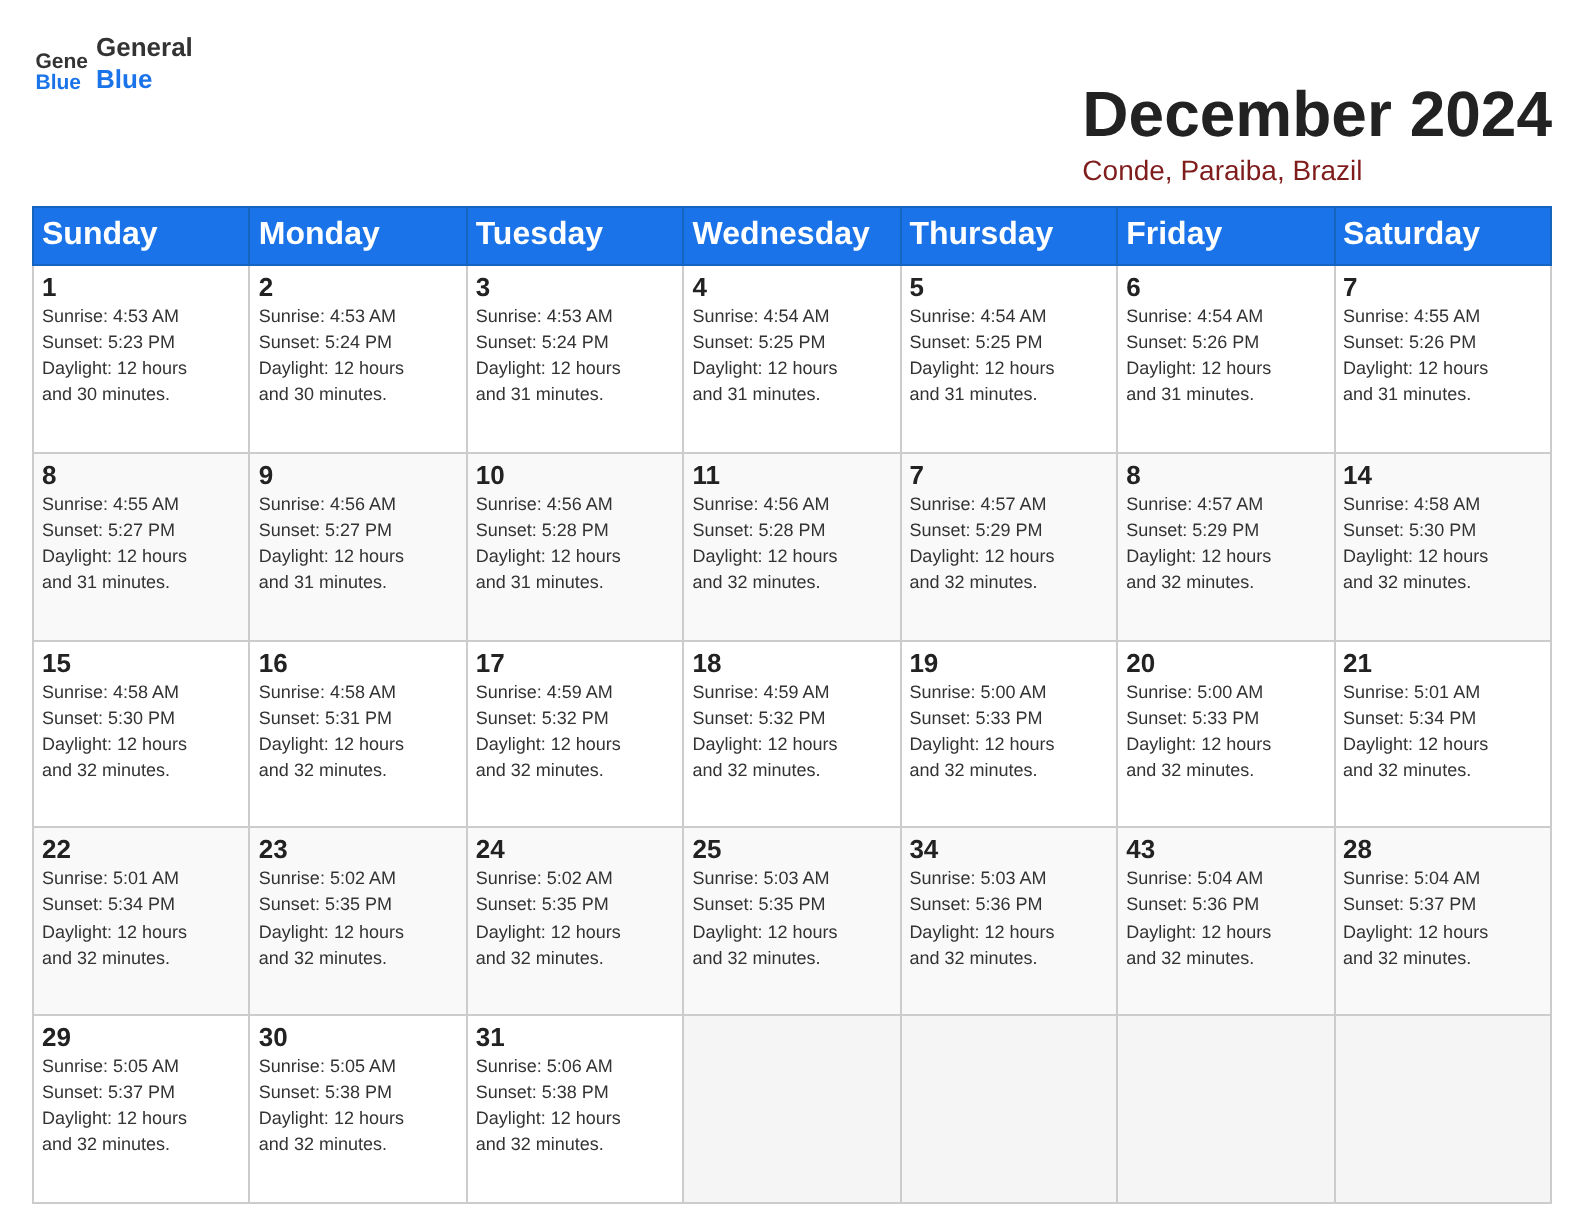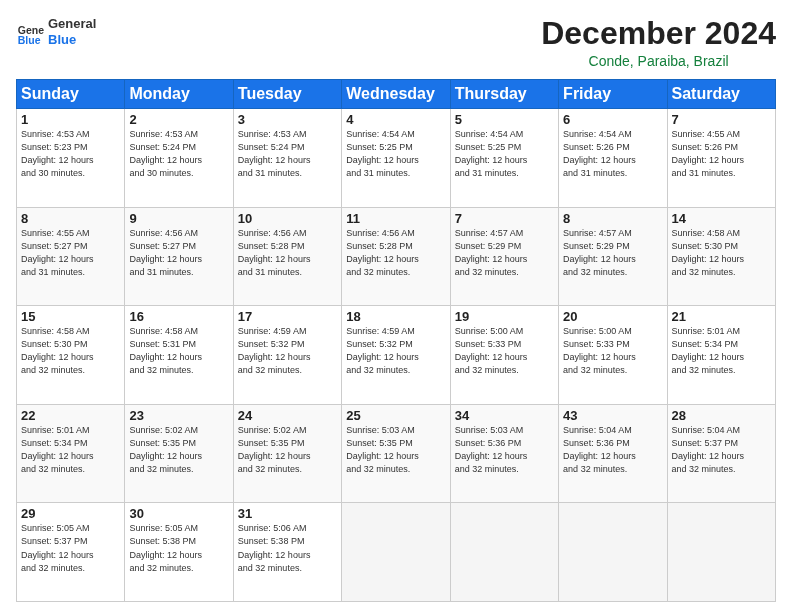--- a/index.html
+++ b/index.html
@@ -26,31 +26,32 @@
     .logo {
       display: flex;
       align-items: center;
       gap: 4px;
     }
     .logo-icon {
       width: 28px;
       height: 28px;
     }
     .title-block {
-      text-align: center;
+      text-align: left;
+      margin-top: 24px;
     }
     .month-title {
       font-size: 32px;
       font-weight: bold;
       color: #222;
       line-height: 1.1;
     }
     .location {
       font-size: 14px;
-      color: #15803d;
+      color: #7f1d1d;
       margin-top: 2px;
     }
     .calendar {
       flex: 1;
       border: 1px solid #ccc;
       border-collapse: collapse;
       width: 100%;
       table-layout: fixed;
     }
     .calendar th {

